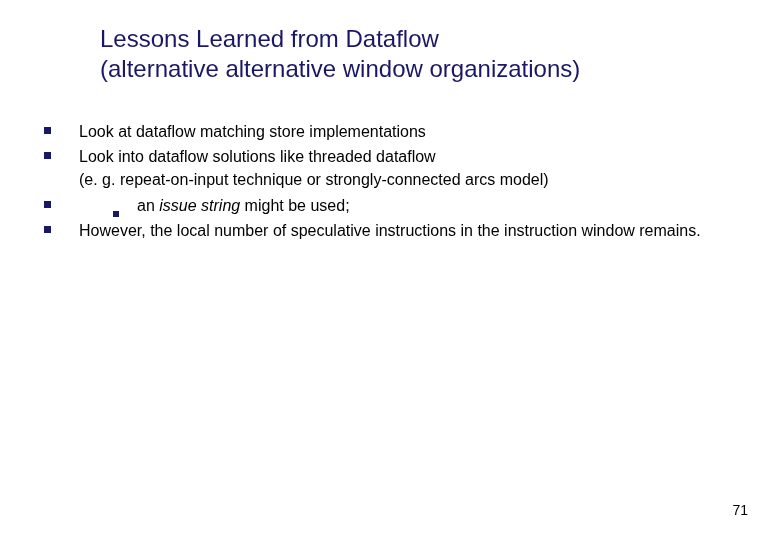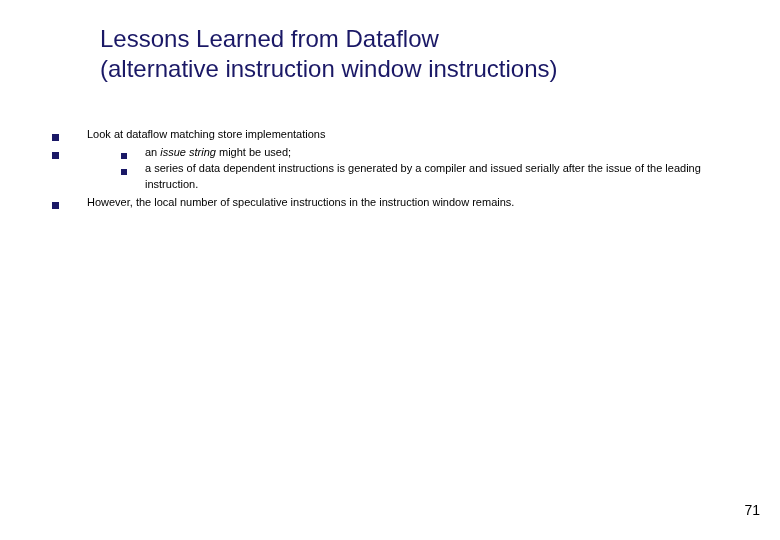--- a/index.html
+++ b/index.html
@@ -24,26 +24,25 @@
     left: 100px;
     top: 24px;
     width: 620px;
     font-size: 24px;
     line-height: 1.25;
     color: #1a1866;
     font-weight: 400;
   }
   .body {
     position: absolute;
-    left: 52px;
+    left: 44px;
     top: 120px;
     width: 700px;
-    font-size: 11px;
+    font-size: 16px;
     line-height: 1.45;
-    margin-top: 7px;
   }
   .lvl1 {
     display: flex;
     align-items: flex-start;
     margin-bottom: 2px;
   }
   .lvl1 > .bullet {
     flex: 0 0 auto;
     width: 7px;
     height: 7px;
@@ -52,21 +51,21 @@
     margin-right: 28px;
   }
   .lvl1 > .content {
     flex: 1 1 auto;
   }
   .arrow-line {
     padding-left: 14px;
   }
   .lvl2 {
     display: flex;
-    align-items: flex-start;
+    align-items: flex-end;
     padding-left: 34px;
   }
   .lvl2 > .bullet {
     flex: 0 0 auto;
     width: 6px;
     height: 6px;
     background: #1a1866;
     margin-top: 8px;
     margin-right: 18px;
   }
@@ -74,56 +73,59 @@
     flex: 1 1 auto;
   }
   .italic {
     font-style: italic;
   }
   .arrow {
     font-family: Arial, sans-serif;
   }
   .page-num {
     position: absolute;
-    right: 20px;
+    right: 32px;
     bottom: 22px;
     font-size: 14px;
     color: #000;
   }
 </style>
 </head>
 <body>
 
 <div class="slide">
 
   <div class="title">
     <span>Lessons Learned from Dataflow</span><br>
-    <span>(alternative instruction window instructions)</span>
+    <span>(alternative alternative window organizations)</span>
   </div>
 
   <div class="body">
 
     <div class="lvl1">
       <div class="bullet"></div>
       <div class="content">Look at dataflow matching store implementations</div>
     </div>
 
+    <div class="lvl1">
+      <div class="bullet"></div>
+      <div class="content">
+        <span>Look into dataflow solutions like threaded dataflow</span><br>
+        <span>(e. g. repeat-on-input technique or strongly-connected arcs model)</span>
+      </div>
+    </div>
 
     <div class="lvl1">
       <div class="bullet"></div>
       <div class="content">
         <div class="lvl2">
           <div class="bullet"></div>
           <div class="content">
             <span>an </span><span class="italic">issue string</span><span> might be used;</span>
           </div>
-        </div>
-        <div class="lvl2">
-          <div class="bullet"></div>
-          <div class="content">a series of data dependent instructions is generated by a compiler and issued serially after the issue of the leading instruction.</div>
         </div>
       </div>
     </div>
 
     <div class="lvl1">
       <div class="bullet"></div>
       <div class="content">However, the local number of speculative instructions in the instruction window remains.</div>
     </div>
 
   </div>

